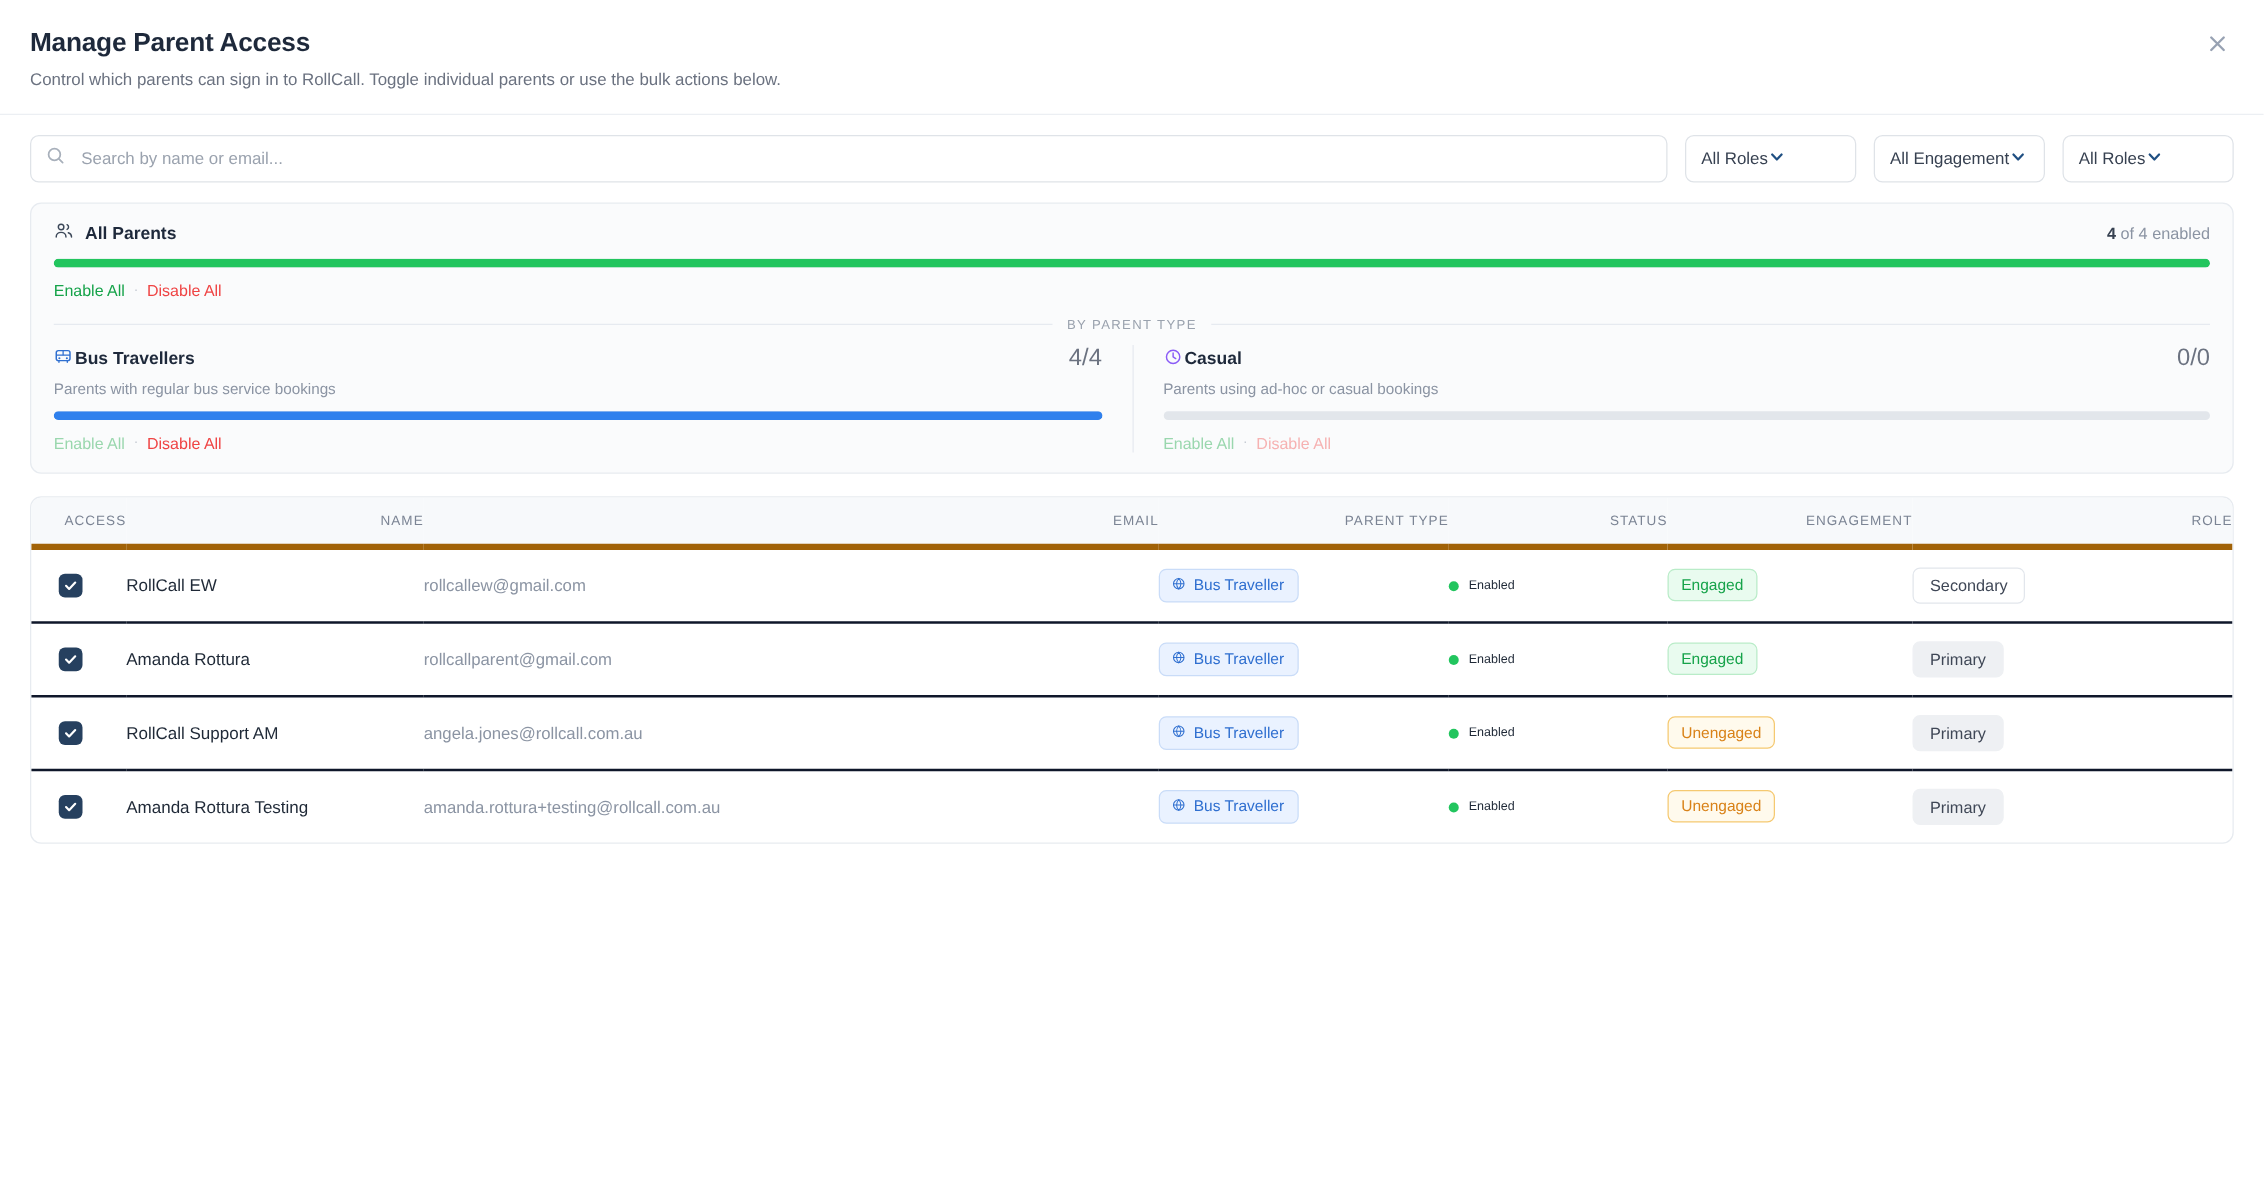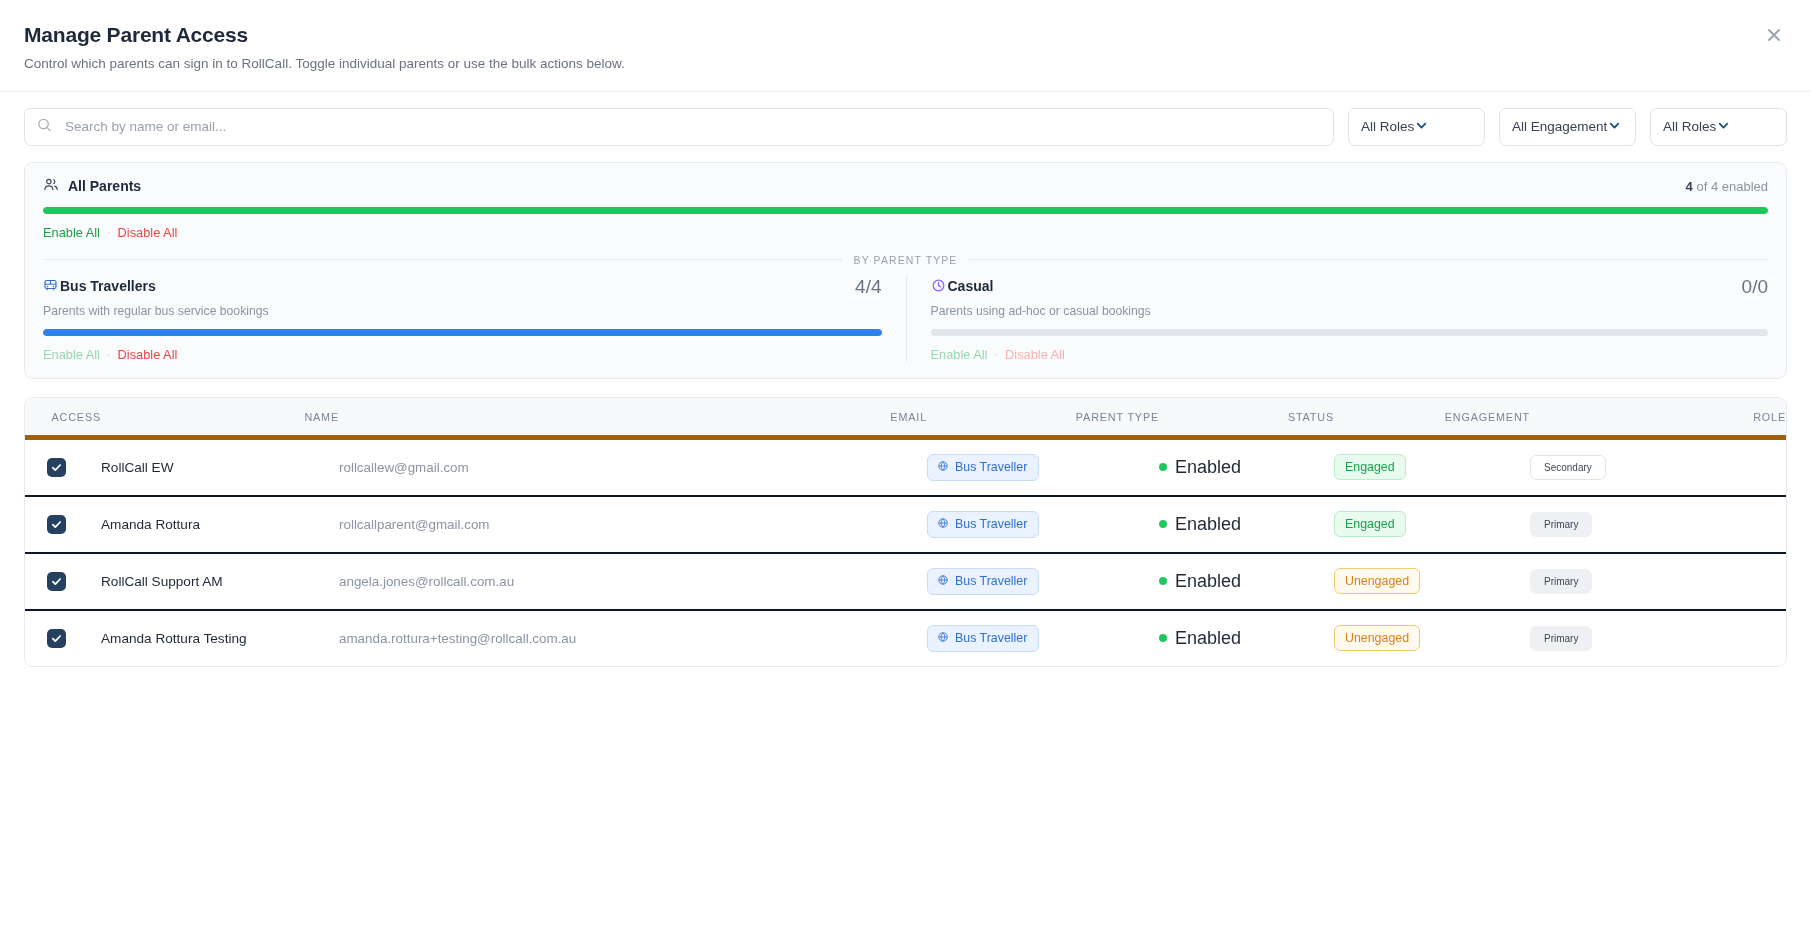--- a/index.html
+++ b/index.html
@@ -280,21 +280,21 @@
     color: #2f6fd0;
     font-size: 12.4px;
     border-radius: 6px;
     padding: 5px 11px 5px 9px;
     white-space: nowrap;
   }
   .status-cell {
     display: inline-flex;
     align-items: center;
     gap: 8px;
-    font-size: 18px;
+    font-size: 10px;
     color: #1f2937;
   }
   .dot {
     width: 8px; height: 8px; border-radius: 50%;
     background: #22c55e; flex: 0 0 auto;
   }
   .badge {
     display: inline-block;
     font-size: 12.4px;
     border-radius: 6px;
@@ -306,21 +306,21 @@
     border: 1px solid #b9ecc8;
     color: #16a34a;
   }
   .badge.unengaged {
     background: #fffaed;
     border: 1px solid #f5c971;
     color: #d98218;
   }
   .role-badge {
     display: inline-block;
-    font-size: 10px;
+    font-size: 13px;
     border-radius: 6px;
     padding: 6px 13px;
     white-space: nowrap;
     color: #3f4756;
   }
   .role-badge.secondary {
     background: #ffffff;
     border: 1px solid #e2e6ec;
   }
   .role-badge.primary {

